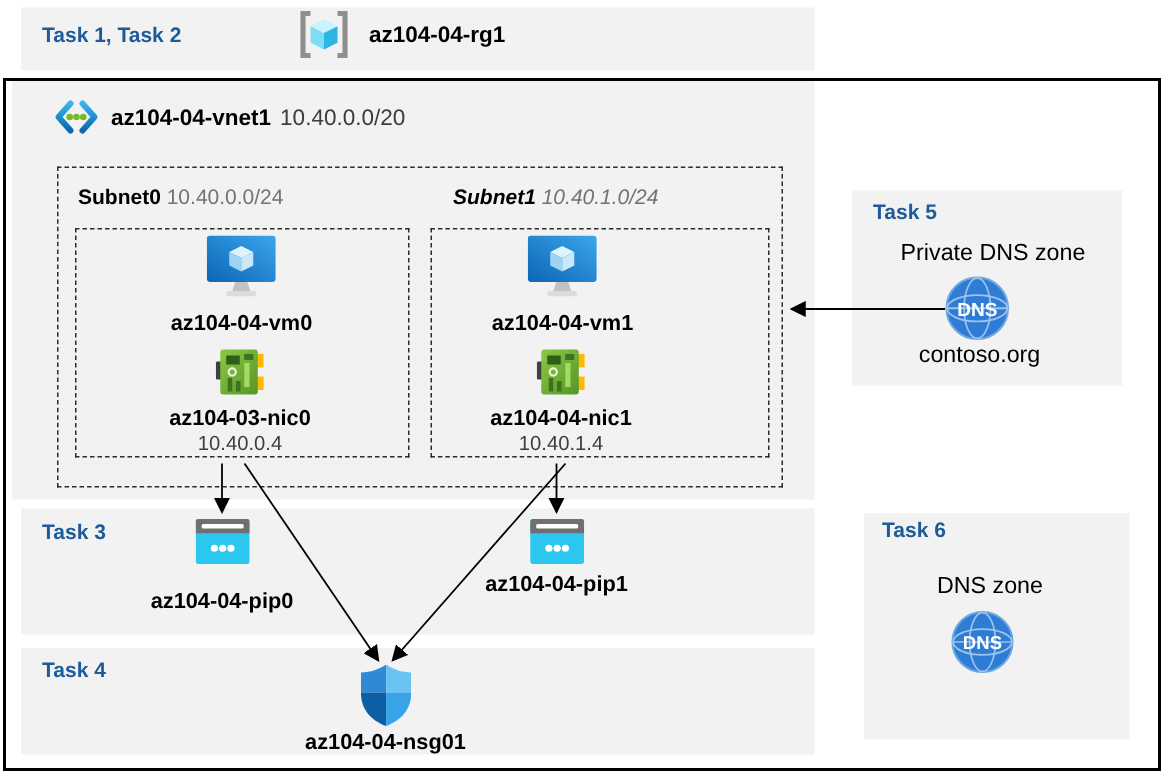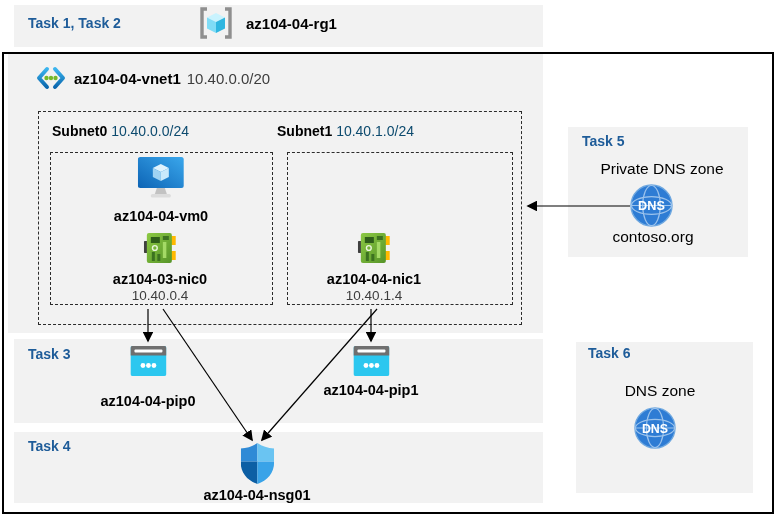--- a/index.html
+++ b/index.html
@@ -17,21 +17,21 @@
   .task3-band{left:14px;top:339px;width:529px;height:84px;}
   .task4-band{left:14px;top:432px;width:529px;height:71px;}
   .task5-box{left:568px;top:127px;width:180px;height:130px;}
   .task6-box{left:576px;top:342px;width:177px;height:151px;}
   .task-label{
     position:absolute;font-weight:700;font-size:14px;color:#1e5c99;white-space:nowrap;
   }
   .dashed{position:absolute;border:1px dashed #2b2b2b;box-sizing:border-box;}
   .subnet-label{position:absolute;font-size:14px;white-space:nowrap;}
   .subnet-label b{font-weight:700;}
-  .subnet-label .cidr{color:#0c4a6e;font-weight:400;}
+  .subnet-label .cidr{color:#737373;font-weight:400;}
   .vnet-header{
     position:absolute;left:36px;top:66px;display:flex;align-items:center;gap:8px;white-space:nowrap;
   }
   .vnet-header .name{font-weight:700;font-size:15px;}
   .vnet-header .cidr{font-size:15px;color:#3d3d3d;margin-left:-2px;}
   .node{position:absolute;display:flex;flex-direction:column;align-items:center;transform:translateX(-50%);white-space:nowrap;}
   .node .lbl{font-weight:700;font-size:14.5px;}
   .node .ip{font-size:13.5px;color:#3d3d3d;margin-top:1px;}
   .rg-group{position:absolute;left:198px;top:6px;display:flex;align-items:center;gap:12px;}
   .rg-group .lbl{font-weight:700;font-size:15px;}
@@ -91,21 +91,21 @@
     <span class="name">az104-04-vnet1</span>
     <span class="cidr">10.40.0.0/20</span>
   </div>
 
   <div class="dashed" style="left:38px;top:111px;width:484px;height:214px;"></div>
   <span class="subnet-label" style="left:52px;top:123px;">
     <b>Subnet0</b>
     <span class="cidr">10.40.0.0/24</span>
   </span>
   <div class="dashed" style="left:50px;top:152px;width:223px;height:153px;"></div>
-  <span class="subnet-label" style="left:277px;top:123px;">
+  <span class="subnet-label" style="left:302px;top:123px;font-style:italic;">
     <b>Subnet1</b>
     <span class="cidr">10.40.1.0/24</span>
   </span>
   <div class="dashed" style="left:287px;top:152px;width:226px;height:153px;"></div>
 
   <div class="node" style="left:161px;top:157px;">
     <svg width="46" height="43" viewBox="0 0 46 43">
       <rect x="0" y="0" width="46" height="31" rx="2.5" fill="url(#vmg)"></rect>
       <polygon points="23,7 31,11 23,15 15,11" fill="#dff3fd"></polygon>
       <polygon points="15,11 23,15 23,24 15,20" fill="#9fd3f3"></polygon>
@@ -126,20 +126,31 @@
       <circle cx="11" cy="16" r="2.4" fill="none" stroke="#eaf6dd" stroke-width="1.4"></circle>
       <rect x="8" y="20" width="3" height="9" fill="#3c7220"></rect>
       <rect x="13.5" y="22" width="3" height="7" fill="#3c7220"></rect>
       <rect x="19" y="10" width="3.5" height="16" fill="#a4da66"></rect>
       <rect x="19" y="4" width="6" height="4" fill="#3c7220"></rect>
     </svg>
     <span class="lbl" style="margin-top:7px;">az104-03-nic0</span>
     <span class="ip">10.40.0.4</span>
   </div>
 
+  <div class="node" style="left:375px;top:157px;">
+    <svg width="46" height="43" viewBox="0 0 46 43">
+      <rect x="0" y="0" width="46" height="31" rx="2.5" fill="url(#vmg)"></rect>
+      <polygon points="23,7 31,11 23,15 15,11" fill="#dff3fd"></polygon>
+      <polygon points="15,11 23,15 23,24 15,20" fill="#9fd3f3"></polygon>
+      <polygon points="31,11 23,15 23,24 31,20" fill="#c9e9fb"></polygon>
+      <polygon points="19,31 27,31 29,37 17,37" fill="#c2c2c2"></polygon>
+      <rect x="13" y="37" width="20" height="3.5" rx="1.6" fill="#dcdcdc"></rect>
+    </svg>
+    <span class="lbl" style="margin-top:8px;">az104-04-vm1</span>
+  </div>
 
   <div class="node" style="left:374px;top:232px;">
     <svg width="32" height="32" viewBox="0 0 32 32">
       <rect x="0" y="9" width="5" height="12" rx="1" fill="#404040"></rect>
       <rect x="27" y="4" width="5" height="9" fill="#ffb900"></rect>
       <rect x="27" y="19" width="5" height="9" fill="#ffb900"></rect>
       <rect x="3" y="1" width="25" height="30" rx="2" fill="url(#nicg)"></rect>
       <rect x="7" y="5" width="9" height="6" fill="#2f5e1a"></rect>
       <circle cx="11" cy="16" r="2.4" fill="none" stroke="#eaf6dd" stroke-width="1.4"></circle>
       <rect x="8" y="20" width="3" height="9" fill="#3c7220"></rect>

